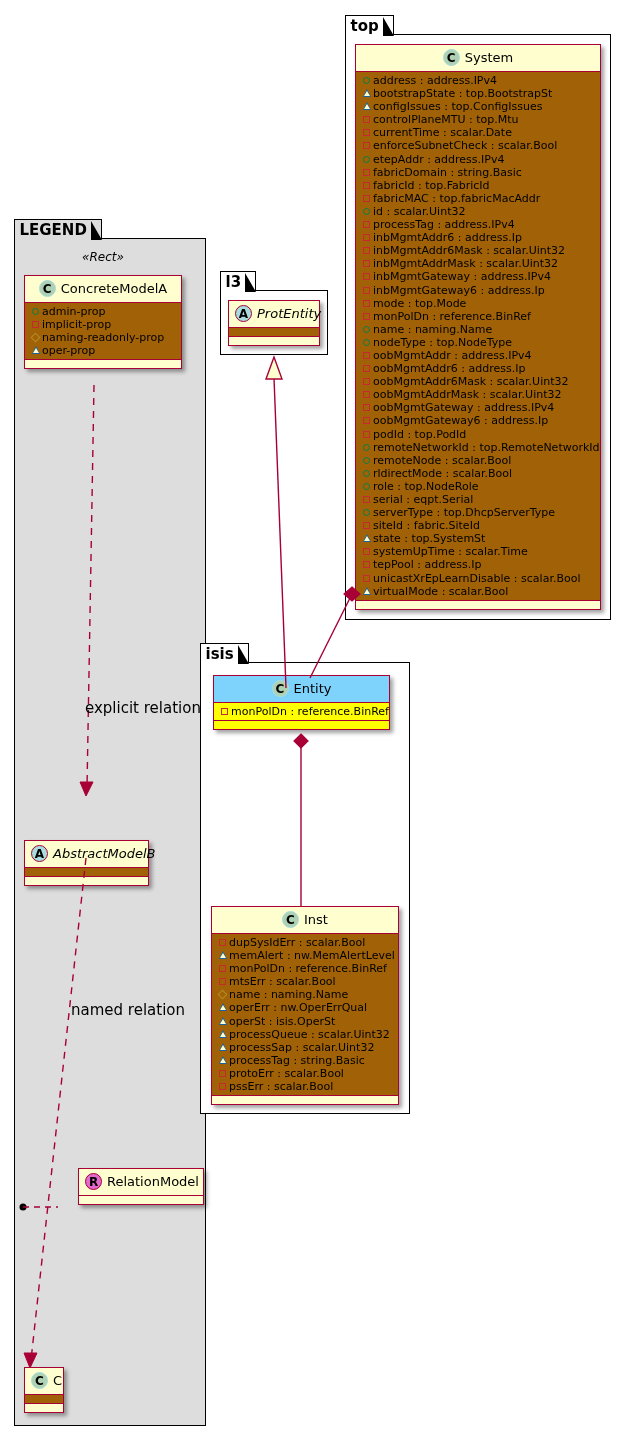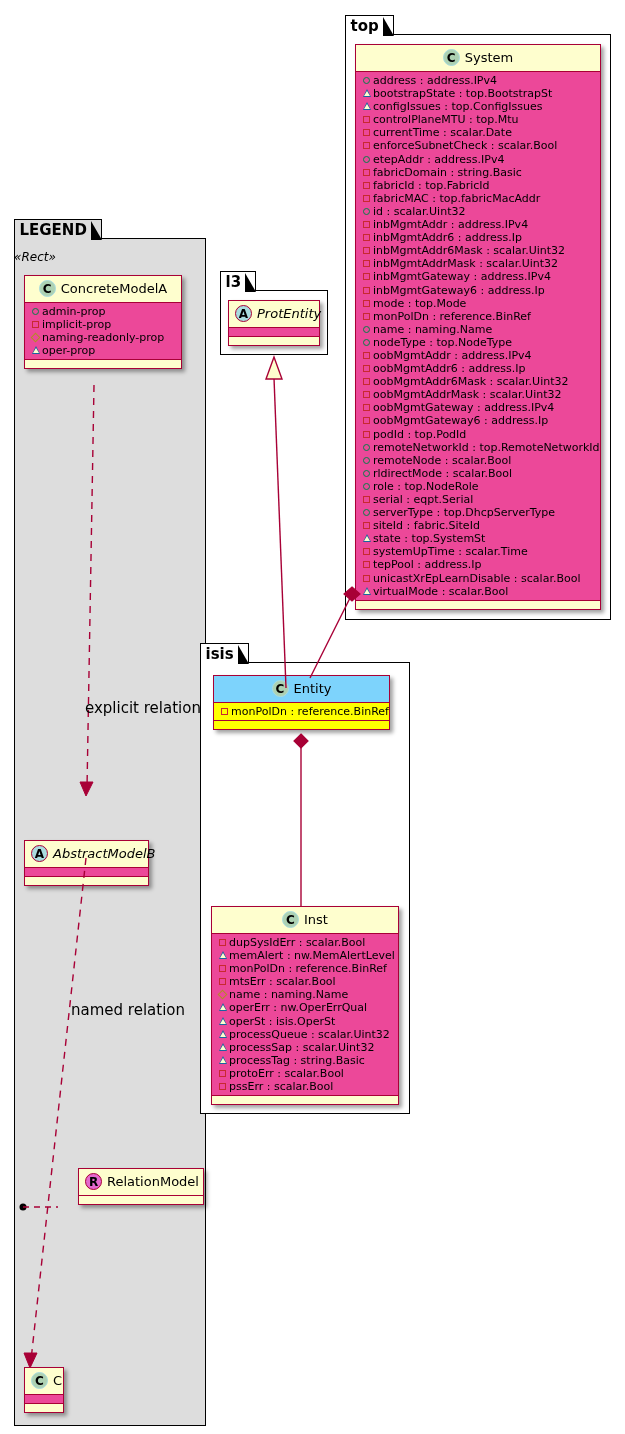--- a/index.html
+++ b/index.html
@@ -95,21 +95,21 @@
     margin-right: 5px;
     box-sizing: border-box;
   }
   .badge.c { background: #ADD1B2; border: 1.3px solid #A9DCDF; color: #000; }
   .badge.a { background: #A9DCDF; border: 1.3px solid #A80036; color: #000; }
   .badge.r { background: #E469CE; border: 1.3px solid #A80036; color: #000; }
 
   .cls-attrs {
     padding: 2px 4px 2px 5px;
     border-bottom: 1.2px solid #A80036;
-    background: #ec4899;
+    background: #a16207;
   }
   .cls-attrs.empty { height: 8px; padding: 0; }
   .cls-methods { height: 8px; background: #FEFECE; }
 
   .attr {
     white-space: nowrap;
     line-height: 13.1px;
     font-size: 11px;
     height: 13.1px;
   }
@@ -128,21 +128,21 @@
   .m-ci { width:7px; height:7px; border:1.2px solid #038048; border-radius:50%; box-sizing:border-box; top:1px; }
   .m-di { width:7px; height:7px; border:1.2px solid #B38D22; box-sizing:border-box; transform:rotate(45deg); top:1px; }
   .m-tr { width:0; height:0; border-left:4.5px solid transparent; border-right:4.5px solid transparent;
           border-bottom:8px solid #1963A0; top:1px; }
   .m-tr:after { content:""; position:absolute; left:-3px; top:2px; width:0; height:0;
           border-left:3px solid transparent; border-right:3px solid transparent;
           border-bottom:5.4px solid #FEFECE; }
 
   .stereo {
     position: absolute;
-    text-align: left;
+    text-align: center;
     font-style: italic;
     font-size: 12px;
     white-space: nowrap;
   }
   svg.overlay {
     position: absolute;
     left: 0; top: 0;
     width: 625px; height: 1434px;
     overflow: visible;
     pointer-events: none;
@@ -227,21 +227,21 @@
       <div class="attr"><span class="vis"><i class="m-tr"></i></span><span>bootstrapState : top.BootstrapSt</span></div>
       <div class="attr"><span class="vis"><i class="m-tr"></i></span><span>configIssues : top.ConfigIssues</span></div>
       <div class="attr"><span class="vis"><i class="m-sq"></i></span><span>controlPlaneMTU : top.Mtu</span></div>
       <div class="attr"><span class="vis"><i class="m-sq"></i></span><span>currentTime : scalar.Date</span></div>
       <div class="attr"><span class="vis"><i class="m-sq"></i></span><span>enforceSubnetCheck : scalar.Bool</span></div>
       <div class="attr"><span class="vis"><i class="m-ci"></i></span><span>etepAddr : address.IPv4</span></div>
       <div class="attr"><span class="vis"><i class="m-sq"></i></span><span>fabricDomain : string.Basic</span></div>
       <div class="attr"><span class="vis"><i class="m-sq"></i></span><span>fabricId : top.FabricId</span></div>
       <div class="attr"><span class="vis"><i class="m-sq"></i></span><span>fabricMAC : top.fabricMacAddr</span></div>
       <div class="attr"><span class="vis"><i class="m-ci"></i></span><span>id : scalar.Uint32</span></div>
-      <div class="attr"><span class="vis"><i class="m-sq"></i></span><span>inbMgmtAddr : address.IPv4</span></div>
+      <div class="attr"><span class="vis"><i class="m-sq"></i></span><span>processTag : address.IPv4</span></div>
       <div class="attr"><span class="vis"><i class="m-sq"></i></span><span>inbMgmtAddr6 : address.Ip</span></div>
       <div class="attr"><span class="vis"><i class="m-sq"></i></span><span>inbMgmtAddr6Mask : scalar.Uint32</span></div>
       <div class="attr"><span class="vis"><i class="m-sq"></i></span><span>inbMgmtAddrMask : scalar.Uint32</span></div>
       <div class="attr"><span class="vis"><i class="m-sq"></i></span><span>inbMgmtGateway : address.IPv4</span></div>
       <div class="attr"><span class="vis"><i class="m-sq"></i></span><span>inbMgmtGateway6 : address.Ip</span></div>
       <div class="attr"><span class="vis"><i class="m-sq"></i></span><span>mode : top.Mode</span></div>
       <div class="attr"><span class="vis"><i class="m-sq"></i></span><span>monPolDn : reference.BinRef</span></div>
       <div class="attr"><span class="vis"><i class="m-ci"></i></span><span>name : naming.Name</span></div>
       <div class="attr"><span class="vis"><i class="m-ci"></i></span><span>nodeType : top.NodeType</span></div>
       <div class="attr"><span class="vis"><i class="m-sq"></i></span><span>oobMgmtAddr : address.IPv4</span></div>

